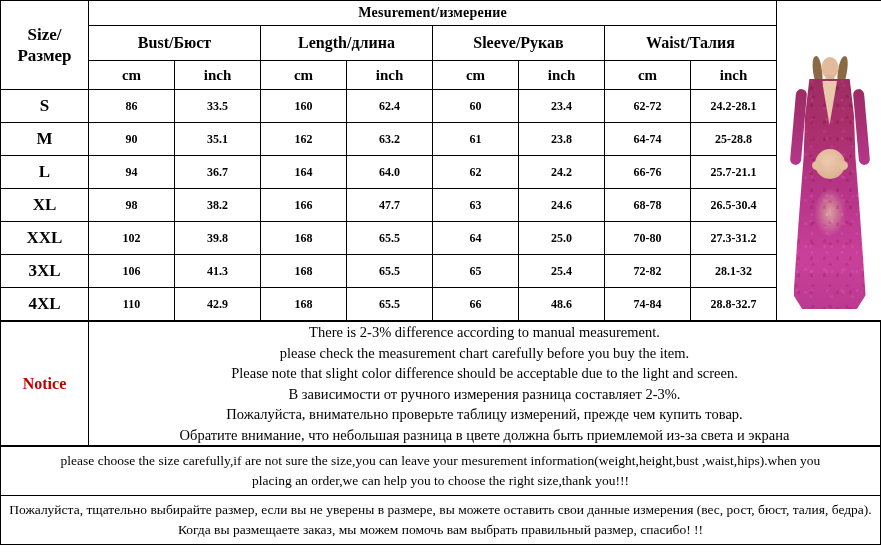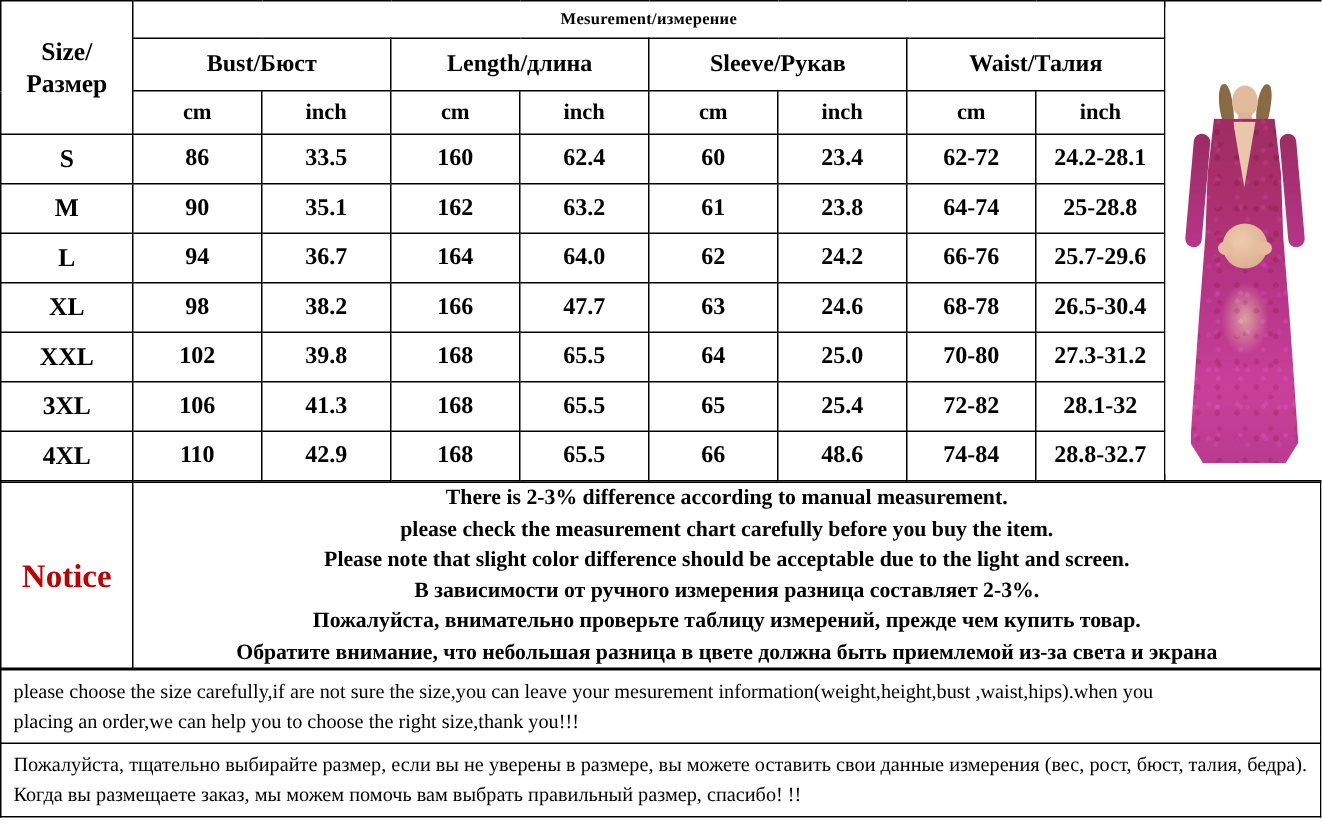--- a/index.html
+++ b/index.html
@@ -37,39 +37,39 @@
     font-weight: bold;
     color: #000;
   }
 
   
   col.c-size   { width: 88px; }
   col.c-num    { width: 86px; }
   col.c-img    { width: 106px; }
 
   .t-title {
-    font-size: 11px;
+    font-size: 14px;
     height: 24px;
     letter-spacing: .2px;
   }
   .t-group {
     font-size: 16px;
     height: 34px;
   }
   .t-unit {
     font-size: 15px;
     height: 28px;
   }
   .t-size {
     font-size: 17px;
     line-height: 1.25;
     margin-top: 42px;
   }
   td.data {
-    font-size: 16px;
+    font-size: 12px;
     height: 32px;
   }
   td.sizecell {
     font-size: 17px;
     height: 32px;
   }
 
   
   td.imgcell {
     border-top: 1px solid #000;
@@ -208,43 +208,42 @@
   table.notice td {
     border: 1px solid #000000;
     padding: 0;
     vertical-align: middle;
   }
   col.n-label { width: 88px; }
   td.notice-label {
     text-align: center;
     color: #C00000;
     font-weight: bold;
-    font-size: 22px;
+    font-size: 16px;
   }
   td.notice-body {
     text-align: center;
     padding: 4px 6px 5px;
   }
   .notice-body .nl {
     font-size: 14.5px;
     line-height: 20.5px;
     white-space: nowrap;
-    font-weight: bold;
   }
 
   
   table.footer {
     border-collapse: collapse;
     table-layout: fixed;
     width: 881px;
   }
   table.footer td {
     border: 1px solid #000000;
     padding: 4px 8px 5px;
-    text-align: left;
+    text-align: center;
     vertical-align: middle;
   }
   .footer .fl {
     font-size: 13.5px;
     line-height: 19.5px;
   }
   .footer .fl.wrap {
     white-space: normal;
   }
 </style>
@@ -337,21 +336,21 @@
       </tr>
       <tr>
         <td class="sizecell">L</td>
         <td class="data">94</td>
         <td class="data">36.7</td>
         <td class="data">164</td>
         <td class="data">64.0</td>
         <td class="data">62</td>
         <td class="data">24.2</td>
         <td class="data">66-76</td>
-        <td class="data">25.7-29.6</td>
+        <td class="data">25.7-21.1</td>
       </tr>
       <tr>
         <td class="sizecell">XL</td>
         <td class="data">98</td>
         <td class="data">38.2</td>
         <td class="data">166</td>
         <td class="data">47.7</td>
         <td class="data">63</td>
         <td class="data">24.6</td>
         <td class="data">68-78</td>

